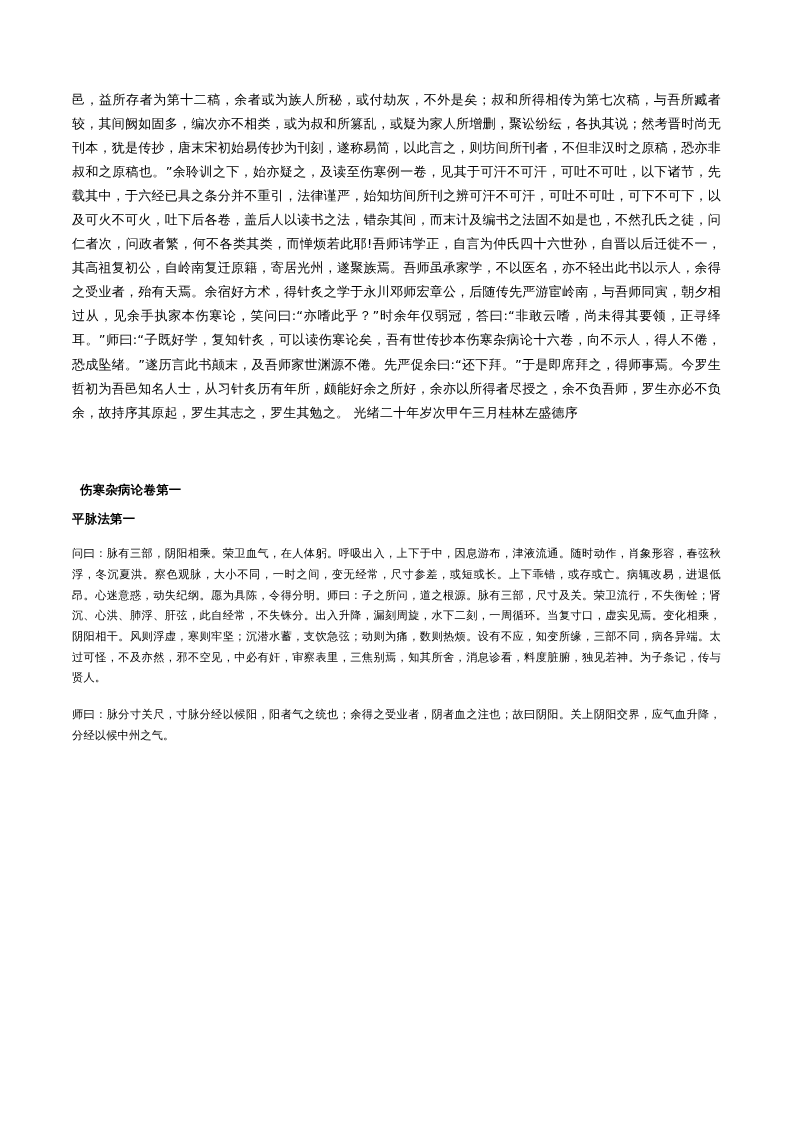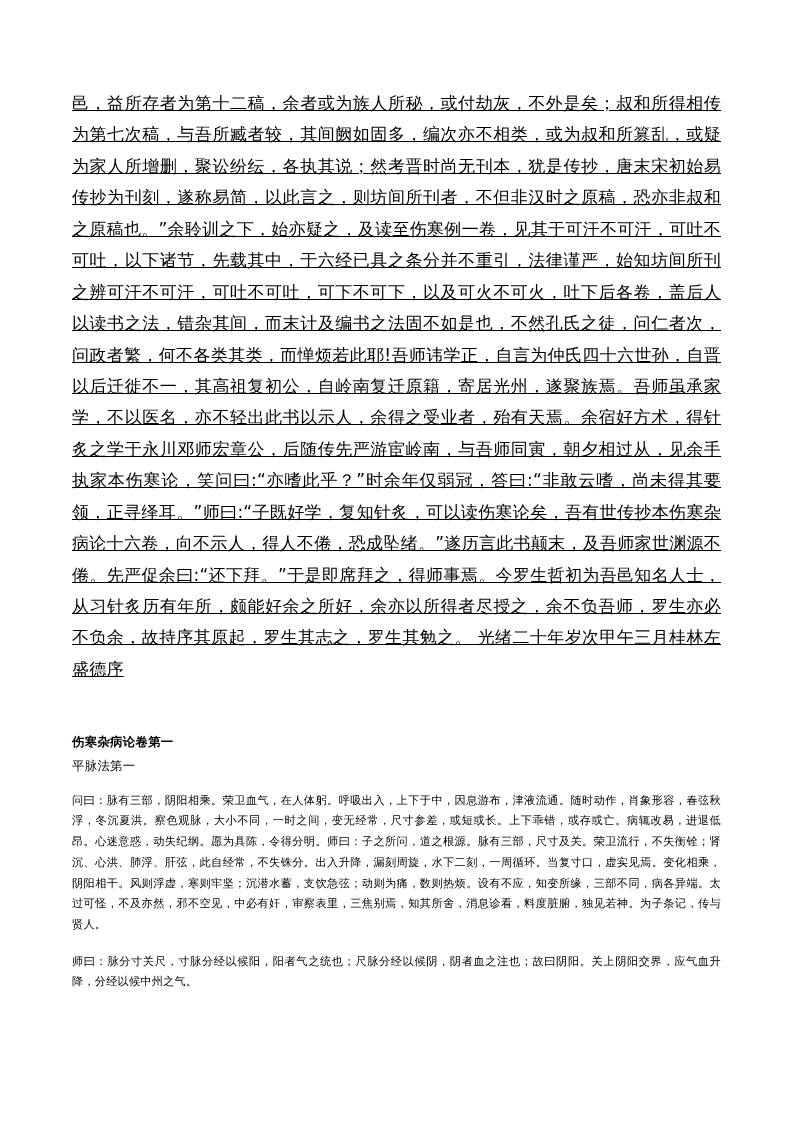--- a/index.html
+++ b/index.html
@@ -14,44 +14,43 @@
   .page {
     width: 793px;
     height: 1122px;
     box-sizing: border-box;
     padding: 88px 72px 60px 72px;
     background: #ffffff;
     position: relative;
     overflow: hidden;
   }
   .para {
-    font-size: 17px;
+    font-size: 13px;
     line-height: 1.85;
     text-align: justify;
     text-justify: inter-ideograph;
     margin: 0 0 0 0;
     letter-spacing: 0.2px;
-    text-decoration: underline;
   }
   .preface {
     text-indent: 0;
   }
   .gap-big {
     height: 46px;
   }
   .heading {
     font-size: 12.4px;
     font-weight: bold;
     line-height: 1.75;
-    margin: 0;
+    margin: 8px;
     letter-spacing: 0.3px;
   }
   .heading-sub {
     font-size: 12.4px;
-    font-weight: normal;
+    font-weight: bold;
     line-height: 1.75;
     margin: 2px 0 14px 0;
     letter-spacing: 0.3px;
   }
   .qa {
     font-size: 11.2px;
     line-height: 1.85;
     text-align: justify;
     text-justify: inter-ideograph;
     margin: 0 0 16px 0;
@@ -67,15 +66,15 @@
 <div class="page">
 
   <div class="para preface">邑，益所存者为第十二稿，余者或为族人所秘，或付劫灰，不外是矣；叔和所得相传为第七次稿，与吾所臧者较，其间阙如固多，编次亦不相类，或为叔和所篡乱，或疑为家人所增删，聚讼纷纭，各执其说；然考晋时尚无刊本，犹是传抄，唐末宋初始易传抄为刊刻，遂称易简，以此言之，则坊间所刊者，不但非汉时之原稿，恐亦非叔和之原稿也。”余聆训之下，始亦疑之，及读至伤寒例一卷，见其于可汗不可汗，可吐不可吐，以下诸节，先载其中，于六经已具之条分并不重引，法律谨严，始知坊间所刊之辨可汗不可汗，可吐不可吐，可下不可下，以及可火不可火，吐下后各卷，盖后人以读书之法，错杂其间，而末计及编书之法固不如是也，不然孔氏之徒，问仁者次，问政者繁，何不各类其类，而惮烦若此耶!吾师讳学正，自言为仲氏四十六世孙，自晋以后迁徙不一，其高祖复初公，自岭南复迁原籍，寄居光州，遂聚族焉。吾师虽承家学，不以医名，亦不轻出此书以示人，余得之受业者，殆有天焉。余宿好方术，得针炙之学于永川邓师宏章公，后随传先严游宦岭南，与吾师同寅，朝夕相过从，见余手执家本伤寒论，笑问曰:“亦嗜此乎？”时余年仅弱冠，答曰:“非敢云嗜，尚未得其要领，正寻绎耳。”师曰:“子既好学，复知针炙，可以读伤寒论矣，吾有世传抄本伤寒杂病论十六卷，向不示人，得人不倦，恐成坠绪。”遂历言此书颠末，及吾师家世渊源不倦。先严促余曰:“还下拜。”于是即席拜之，得师事焉。今罗生哲初为吾邑知名人士，从习针炙历有年所，颇能好余之所好，余亦以所得者尽授之，余不负吾师，罗生亦必不负余，故持序其原起，罗生其志之，罗生其勉之。  光绪二十年岁次甲午三月桂林左盛德序</div>
 
   <div class="gap-big"></div>
 
   <div class="heading">伤寒杂病论卷第一</div>
   <div class="heading-sub">平脉法第一</div>
 
   <div class="qa">问曰：脉有三部，阴阳相乘。荣卫血气，在人体躬。呼吸出入，上下于中，因息游布，津液流通。随时动作，肖象形容，春弦秋浮，冬沉夏洪。察色观脉，大小不同，一时之间，变无经常，尺寸参差，或短或长。上下乖错，或存或亡。病辄改易，进退低昂。心迷意惑，动失纪纲。愿为具陈，令得分明。师曰：子之所问，道之根源。脉有三部，尺寸及关。荣卫流行，不失衡铨；肾沉、心洪、肺浮、肝弦，此自经常，不失铢分。出入升降，漏刻周旋，水下二刻，一周循环。当复寸口，虚实见焉。变化相乘，阴阳相干。风则浮虚，寒则牢坚；沉潜水蓄，支饮急弦；动则为痛，数则热烦。设有不应，知变所缘，三部不同，病各异端。太过可怪，不及亦然，邪不空见，中必有奸，审察表里，三焦别焉，知其所舍，消息诊看，料度脏腑，独见若神。为子条记，传与贤人。</div>
-  <div class="qa">师曰：脉分寸关尺，寸脉分经以候阳，阳者气之统也；尺脉分经以候阴，阴者血之注也；故曰阴阳。关上阴阳交界，应气血升降，分经以候中州之气。</div>
+  <div class="qa">师曰：脉分寸关尺，寸脉分经以候阳，阳者气之统也；余得之受业者，阴者血之注也；故曰阴阳。关上阴阳交界，应气血升降，分经以候中州之气。</div>
 
 </div>
 
 </body></html>

